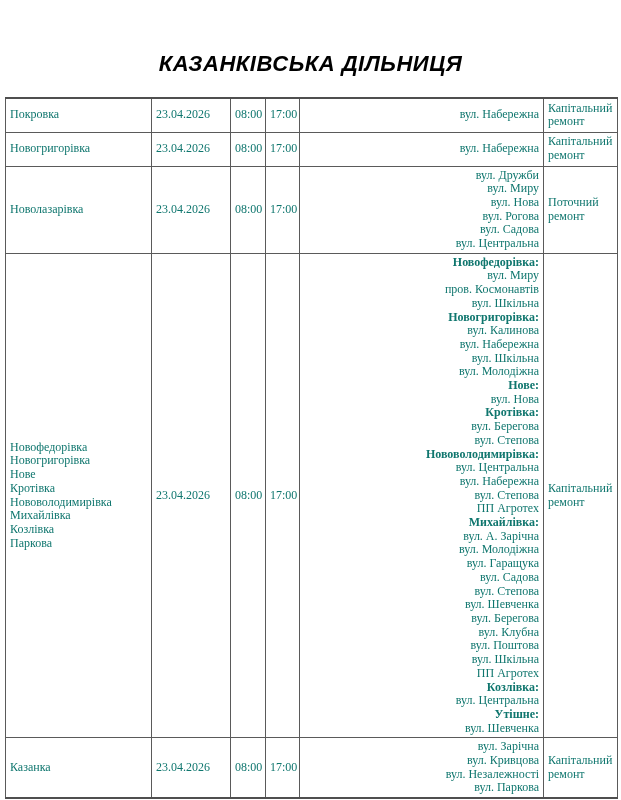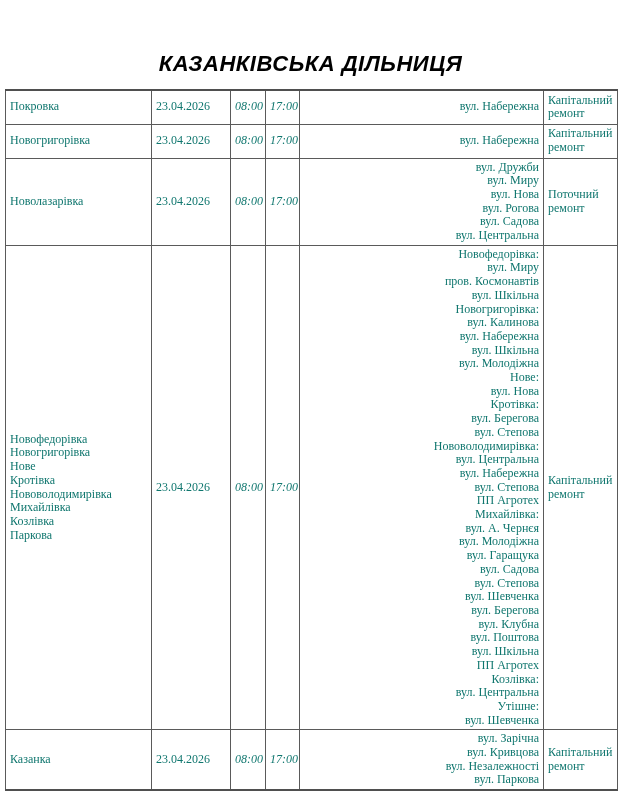--- a/index.html
+++ b/index.html
@@ -12,21 +12,21 @@
   }
   .page-title {
     font-family: "Liberation Sans", sans-serif;
     font-weight: bold;
     font-style: italic;
     font-size: 22px;
     letter-spacing: 0.5px;
     text-align: center;
     color: #000000;
     margin-top: 51px;
-    margin-bottom: 12px;
+    margin-bottom: 20px;
   }
   table.outage-table {
     border-collapse: collapse;
     table-layout: fixed;
     width: 612px;
     margin-left: 5px;
     border: 1px solid #4f4f4f;
     border-top-width: 2px;
     border-bottom-width: 2px;
   }
@@ -34,24 +34,24 @@
     border: 1px solid #5a5a5a;
     vertical-align: middle;
     font-size: 12px;
     line-height: 13.7px;
     padding: 2px 4px;
     color: #0f766e;
     overflow: hidden;
   }
   td.col-settlement { padding-left: 6px; text-align: left; }
   td.col-date { white-space: nowrap; }
-  td.col-time { text-align: center; white-space: nowrap; font-style: italic; }
+  td.col-time { text-align: center; white-space: nowrap; }
   td.col-streets { padding-left: 6px; text-align: right; }
   td.col-type { padding-left: 5px; text-align: left; }
-  .street-header { font-weight: normal; margin-left: 32px; }
+  .street-header { font-weight: bold; margin-left: 32px; }
   tr.row-0 { height: 34px; }
   tr.row-1 { height: 34px; }
   tr.row-2 { height: 86px; }
   tr.row-3 { height: 484px; }
   tr.row-4 { height: 60px; }
 </style>
 </head>
 <body>
 
 <div class="page-title">КАЗАНКІВСЬКА ДІЛЬНИЦЯ</div>
@@ -135,21 +135,21 @@
           <div>вул. Нова</div>
           <div class="street-header">Кротівка:</div>
           <div>вул. Берегова</div>
           <div>вул. Степова</div>
           <div class="street-header">Нововолодимирівка:</div>
           <div>вул. Центральна</div>
           <div>вул. Набережна</div>
           <div>вул. Степова</div>
           <div>ПП Агротех</div>
           <div class="street-header">Михайлівка:</div>
-          <div>вул. А. Чернєя</div>
+          <div>вул. А. Зарічна</div>
           <div>вул. Молодіжна</div>
           <div>вул. Гаращука</div>
           <div>вул. Садова</div>
           <div>вул. Степова</div>
           <div>вул. Шевченка</div>
           <div>вул. Берегова</div>
           <div>вул. Клубна</div>
           <div>вул. Поштова</div>
           <div>вул. Шкільна</div>
           <div>ПП Агротех</div>

